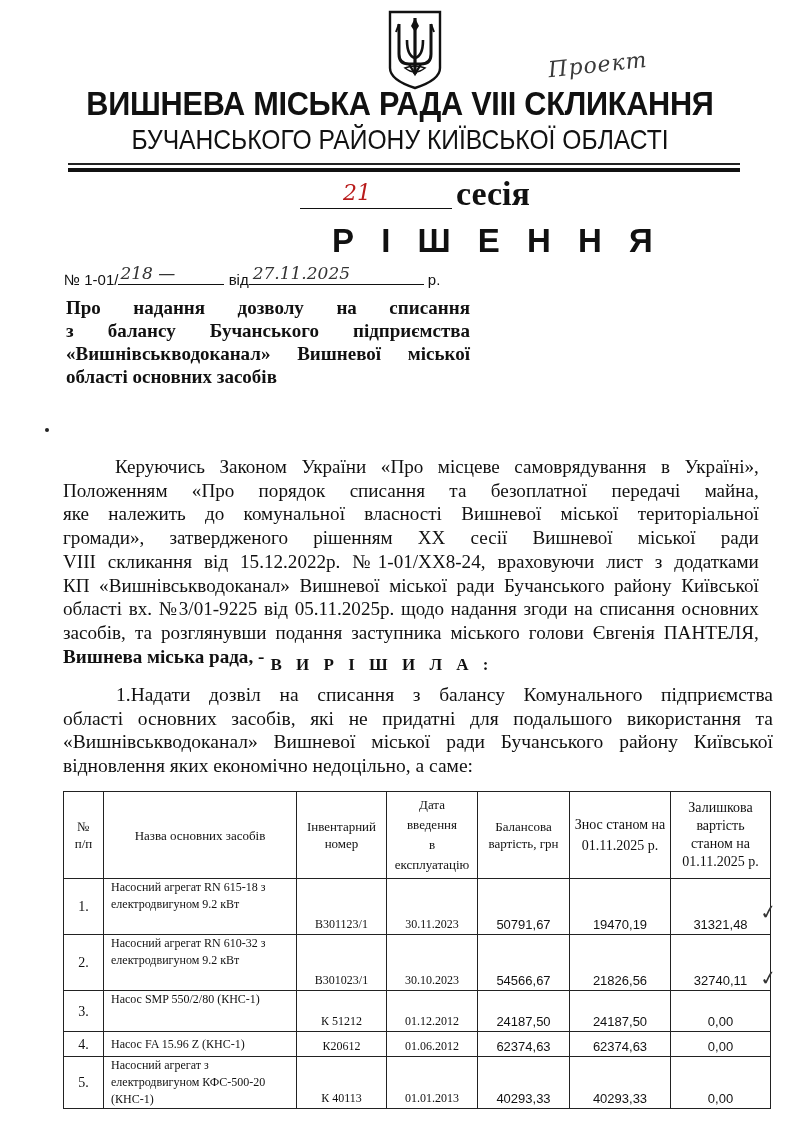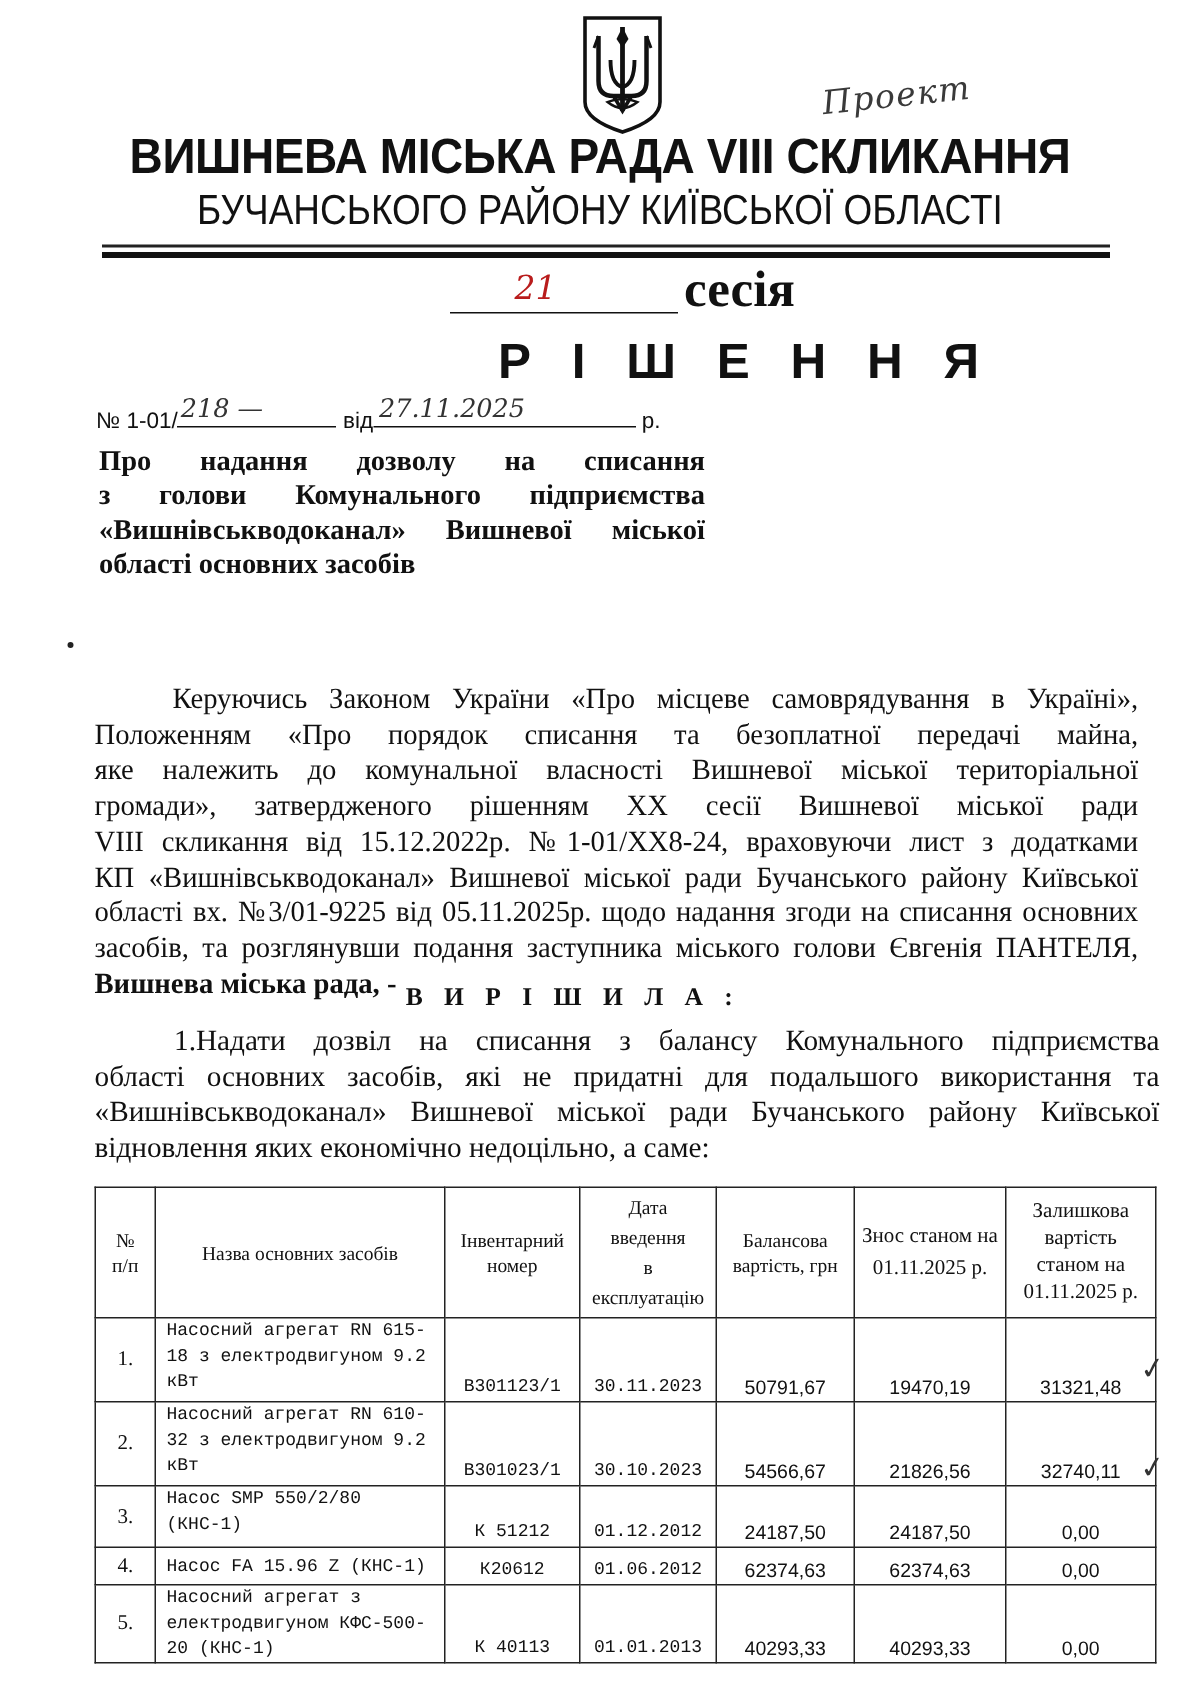--- a/index.html
+++ b/index.html
@@ -43,21 +43,21 @@
 
   #item1 { left: 63px; top: 683px; width: 710px; font-size: 19.5px; line-height: 23.7px; }
   #item1 .ln { display: block; text-align: justify; text-align-last: justify; white-space: nowrap; }
   #item1 .ln.indent { padding-left: 53px; }
   #item1 .ln.last { text-align-last: left; }
 
   
   #assets { left: 63px; top: 791px; border-collapse: collapse; table-layout: fixed; }
   #assets th, #assets td { border: 1.3px solid #222; padding: 0 3px; }
   #assets th { font-family: "Liberation Serif", serif; font-weight: normal; font-size: 13px; line-height: 17px; text-align: center; vertical-align: middle; }
-  #assets td { font-family: Liberation Mono, monospace; font-size: 12px; line-height: 17px; }
+  #assets td { font-family: Liberation Serif, serif; font-size: 12px; line-height: 17px; }
   #assets td.num { text-align: center; font-family: "Liberation Serif", serif; font-size: 14px; vertical-align: middle; }
   #assets td.name { vertical-align: top; text-align: left; padding-left: 7px; font-size: 12px; }
   #assets td.bottom { vertical-align: bottom; text-align: center; padding-bottom: 1px; }
   #assets td.money { font-family: "Liberation Sans", sans-serif; font-size: 13px; }
   #assets th.date-h span { display: block; }
 
   .check { position: absolute; font-family: "DejaVu Sans", sans-serif; font-size: 20px; color: #333; transform: rotate(-8deg); }
   #check1 { left: 760px; top: 900px; }
   #check2 { left: 760px; top: 966px; }
 </style>
@@ -90,21 +90,21 @@
 <div id="decision-title" class="abs">Р І Ш Е Н Н Я</div>
 
 <div id="num-line" class="abs">
   <span>№ 1-01/</span><span class="blank" style="width:106px"><span class="hand">218 —</span></span>
   <span>від</span><span class="blank" style="width:175px"><span class="hand" style="left:4px">27.11.2025</span></span>
   <span>р.</span>
 </div>
 
 <div id="subject" class="abs">
   <span>Про надання дозволу на списання</span>
-  <span>з голови Комунального підприємства</span>
+  <span>з балансу Бучанського підприємства</span>
   <span>«Вишнівськводоканал» Вишневої міської</span>
   <span class="last">області основних засобів</span>
 </div>
 
 <div id="stray-dot" class="abs"></div>
 
 <div id="preamble" class="abs">
   <span class="ln indent">Керуючись Законом України «Про місцеве самоврядування в Україні»,</span>
   <span class="ln">Положенням «Про порядок списання та безоплатної передачі майна,</span>
   <span class="ln">яке належить до комунальної власності Вишневої міської територіальної</span>

